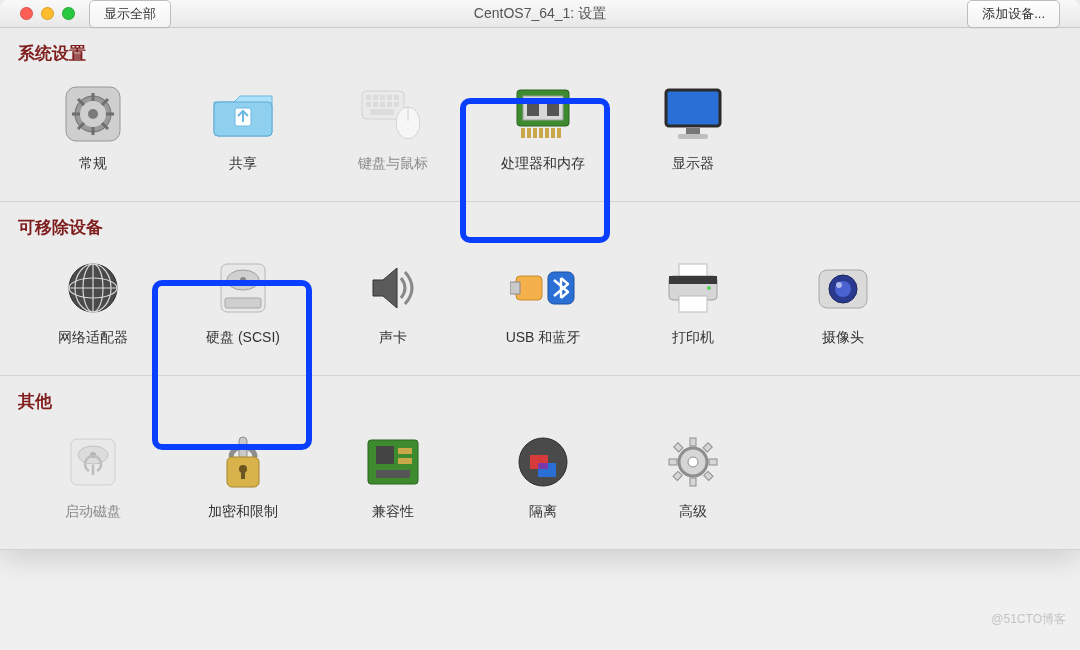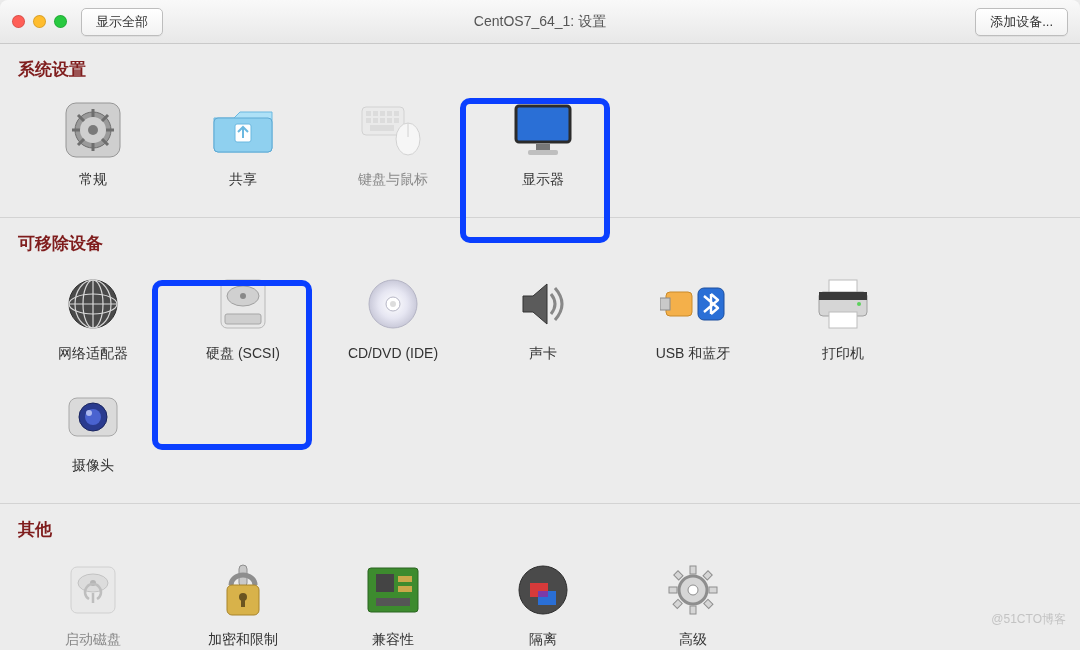--- a/index.html
+++ b/index.html
@@ -12,26 +12,26 @@
     position: relative;
   }
   .window {
     width: 1080px;
     background: #ececec;
     border-radius: 8px 8px 0 0;
     overflow: hidden;
     box-shadow: 0 8px 30px rgba(0,0,0,0.15);
   }
   .titlebar {
-    height: 44px;
+    height: 28px;
     background: linear-gradient(#f9f9f9, #e8e8e8);
     border-bottom: 1px solid #c9c9c9;
     display: flex;
     align-items: center;
-    padding: 0 12px;
+    padding: 0 20px;
     position: relative;
   }
   .traffic-lights {
     display: flex;
     gap: 8px;
     align-items: center;
   }
   .light {
     width: 13px; height: 13px; border-radius: 50%;
     box-shadow: inset 0 0 0 1px rgba(0,0,0,0.15);
@@ -187,20 +187,40 @@
                 <rect x="34" y="15" width="5" height="5"></rect>
             <rect x="10" y="22" width="24" height="6"></rect>
               </g>
             <ellipse cx="48" cy="36" rx="12" ry="16" fill="#ffffff" stroke="#bcbcbc"></ellipse>
             <line x1="48" y1="20" x2="48" y2="34" stroke="#bcbcbc"></line>
           </svg>
         </div>
         <div class="label">键盘与鼠标</div>
       </div>
 
+      <div class="item">
+        <div class="iconbox">
+          <svg width="60" height="56" viewBox="0 0 60 56">
+            <rect x="4" y="4" width="52" height="36" rx="3" fill="#3d8b2e" stroke="#2b6420"></rect>
+            <rect x="10" y="10" width="40" height="24" fill="#d8d8d8" stroke="#9e9e9e"></rect>
+            <rect x="14" y="14" width="12" height="16" fill="#555"></rect>
+            <rect x="34" y="14" width="12" height="16" fill="#555"></rect>
+            <g fill="#c9a84a">
+              <rect x="8" y="42" width="4" height="10"></rect>
+                <rect x="14" y="42" width="4" height="10"></rect>
+                <rect x="20" y="42" width="4" height="10"></rect>
+                <rect x="26" y="42" width="4" height="10"></rect>
+                <rect x="32" y="42" width="4" height="10"></rect>
+                <rect x="38" y="42" width="4" height="10"></rect>
+                <rect x="44" y="42" width="4" height="10"></rect>
+            </g>
+          </svg>
+        </div>
+        <div class="label">处理器和内存</div>
+      </div>
 
       <div class="item">
         <div class="iconbox">
           <svg width="62" height="56" viewBox="0 0 62 56">
             <rect x="4" y="4" width="54" height="36" rx="3" fill="#2a6fd6" stroke="#333"></rect>
             <rect x="4" y="4" width="54" height="36" rx="3" fill="none" stroke="#2b2b2b" stroke-width="3"></rect>
             <rect x="24" y="42" width="14" height="6" fill="#777"></rect>
             <rect x="16" y="48" width="30" height="5" rx="2" fill="#bfbfbf"></rect>
           </svg>
         </div>
@@ -235,37 +255,20 @@
           <svg width="56" height="60" viewBox="0 0 56 60">
             <rect x="6" y="6" width="44" height="48" rx="6" fill="#e8e8e8" stroke="#b8b8b8"></rect>
             <ellipse cx="28" cy="22" rx="16" ry="10" fill="#d0d0d0" stroke="#a0a0a0"></ellipse>
             <circle cx="28" cy="22" r="3" fill="#888"></circle>
             <rect x="10" y="40" width="36" height="10" rx="2" fill="#cfcfcf" stroke="#a7a7a7"></rect>
           </svg>
         </div>
         <div class="label">硬盘 (SCSI)</div>
       </div>
 
-      <div class="item">
-        <div class="iconbox">
-          <svg width="56" height="56" viewBox="0 0 56 56">
-            <defs>
-              <radialGradient id="dg" cx="50%" cy="50%" r="50%">
-                <stop offset="0%" stop-color="#fff"></stop>
-                  <stop offset="60%" stop-color="#e6e6f2"></stop>
-                  <stop offset="100%" stop-color="#c9c9d9"></stop>
-              </radialGradient>
-            </defs>
-            <circle cx="28" cy="28" r="24" fill="url(#dg)" stroke="#b5b5c5"></circle>
-            <circle cx="28" cy="28" r="7" fill="#fff" stroke="#b5b5c5"></circle>
-            <circle cx="28" cy="28" r="3" fill="#ddd"></circle>
-          </svg>
-        </div>
-        <div class="label">CD/DVD (IDE)</div>
-      </div>
 
       <div class="item">
         <div class="iconbox">
           <svg width="52" height="56" viewBox="0 0 52 56">
             <path d="M6 20 h10 l14 -12 v40 l-14 -12 H6 Z" fill="#5b5b5b" stroke="#333"></path>
             <path d="M34 18 q8 10 0 20" stroke="#888" stroke-width="3" fill="none"></path>
             <path d="M38 12 q14 16 0 32" stroke="#888" stroke-width="3" fill="none"></path>
           </svg>
         </div>
         <div class="label">声卡</div>

